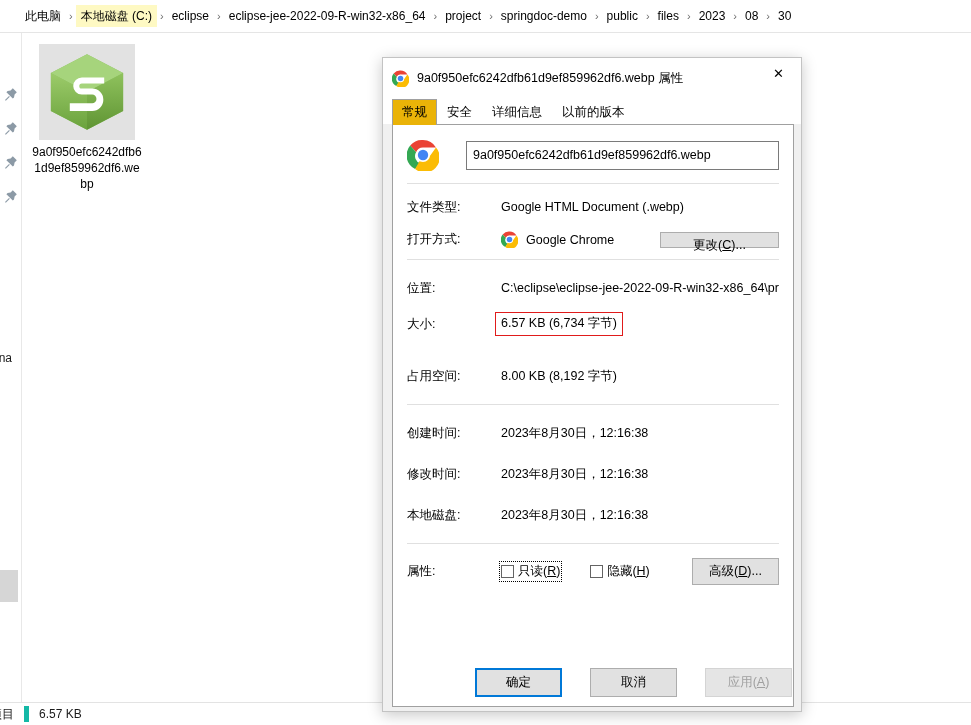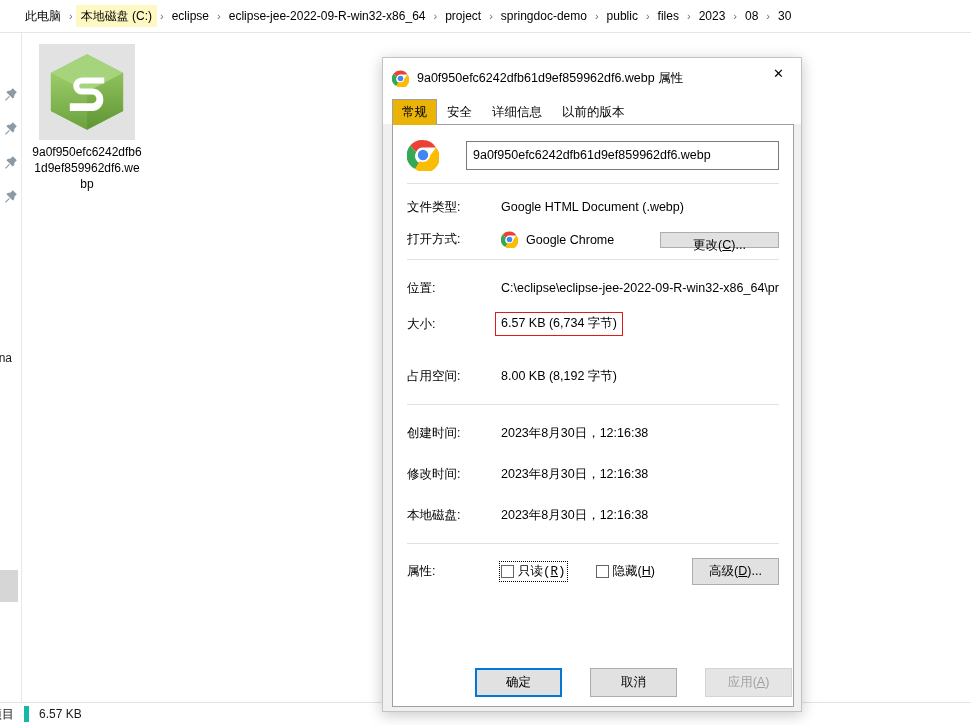--- a/index.html
+++ b/index.html
@@ -304,21 +304,21 @@
     margin-top: 14px;
   }
   .checkbox-wrap {
     display: flex;
     align-items: center;
     font-size: 12.5px;
     color: #000;
     cursor: default;
     white-space: nowrap;
   }
-  .checkbox-wrap.focused { outline: 1px dotted #000; outline-offset: 1px; font-family: Liberation Mono, monospace; }
+  .checkbox-wrap.focused { outline: 1px dotted #000; outline-offset: 1px; }
   .cbox {
     width: 13px; height: 13px;
     border: 1px solid #646464;
     background: #fff;
     margin-right: 4px;
     flex: 0 0 13px;
   }
   #advanced-btn {
     margin-left: auto;
     width: 85px;

